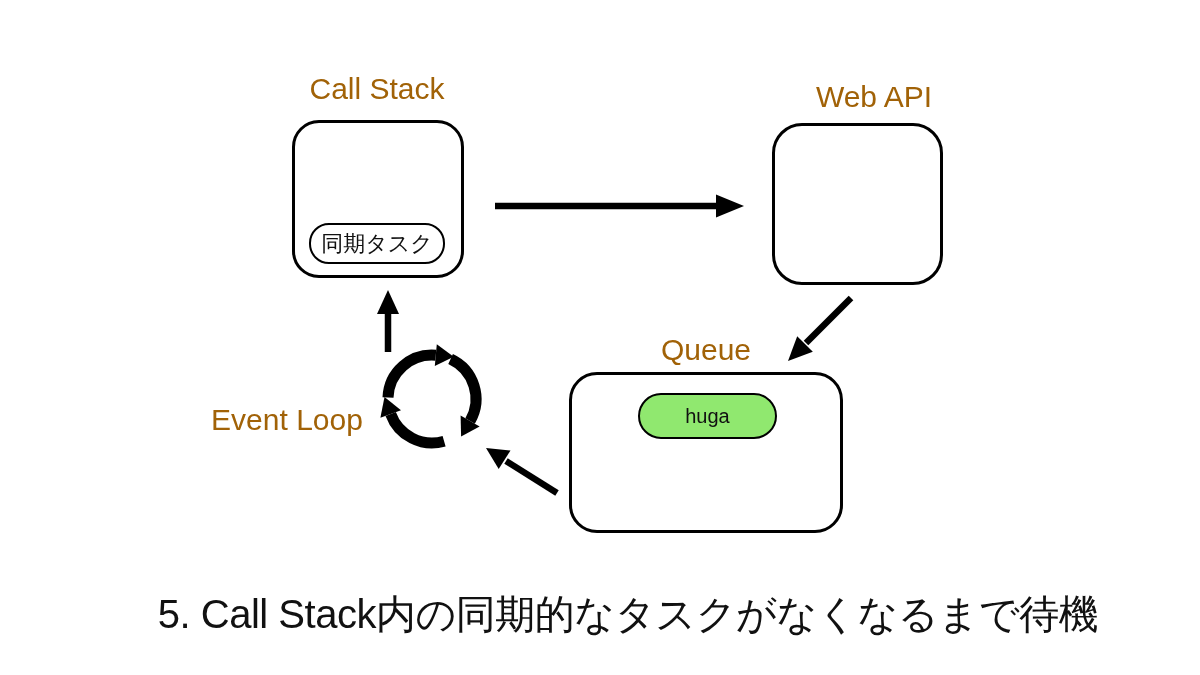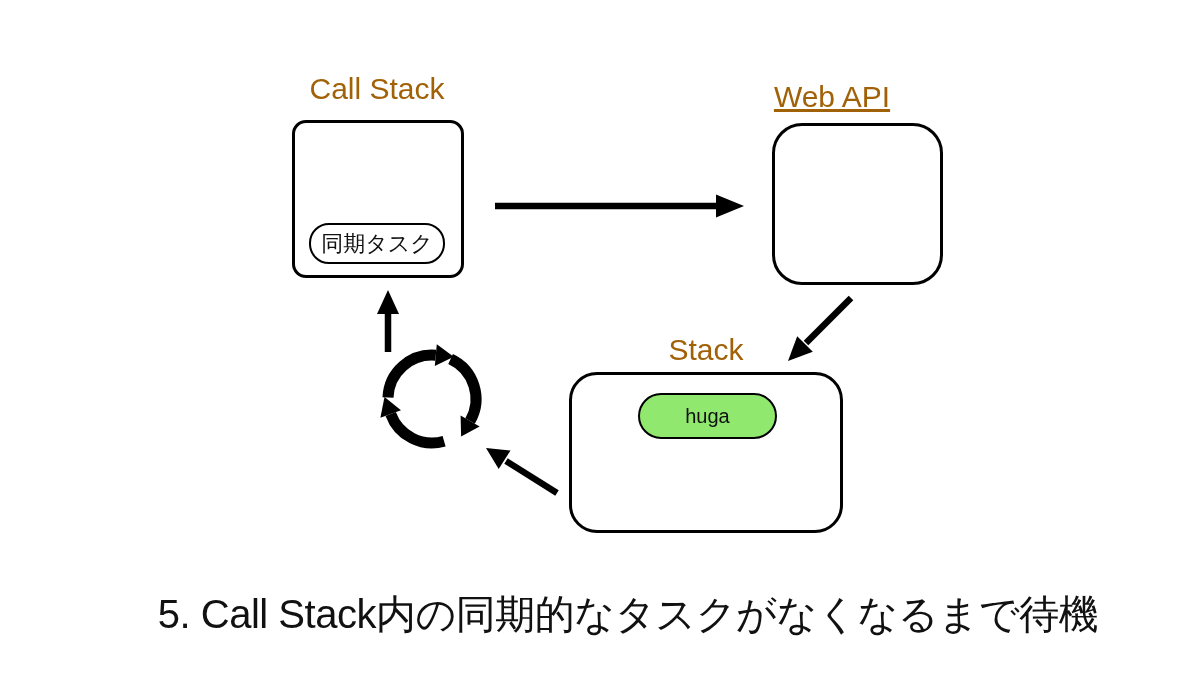--- a/index.html
+++ b/index.html
@@ -19,21 +19,21 @@
     line-height:34px;
     color:#a16207;
     white-space:nowrap;
   }
   .box{
     position:absolute;
     background:#fff;
     border:3px solid #000;
     box-sizing:border-box;
   }
-  .call-stack-box{left:292px;top:120px;width:172px;height:158px;border-radius:14px;}
+  .call-stack-box{left:292px;top:120px;width:172px;height:158px;border-radius:27px;}
   .web-api-box{left:772px;top:123px;width:171px;height:162px;border-radius:30px;}
   .queue-box{left:569px;top:372px;width:274px;height:161px;border-radius:28px;}
   .task-box{
     position:absolute;
     left:14px;top:100px;width:136px;height:41px;
     border:2.5px solid #000;border-radius:20px;
     box-sizing:border-box;
     display:flex;align-items:center;justify-content:center;
     font-size:22px;
     background:#fff;
@@ -59,22 +59,23 @@
     color:#111;
     white-space:nowrap;
   }
 </style>
 </head>
 <body>
 
 <div class="stage">
 
   <div class="node-label" style="left:267px;top:72px;">Call Stack</div>
-  <div class="node-label" style="left:722px;top:80px;text-decoration:underline;">Web API</div>
-  <div class="node-label" style="left:596px;top:333px;">Stack</div>
+  <div class="node-label" style="left:764px;top:80px;">Web API</div>
+  <div class="node-label" style="left:596px;top:333px;">Queue</div>
+  <div class="node-label" style="left:177px;top:403px;">Event Loop</div>
 
   <div class="box call-stack-box">
     <div class="task-box">
       <span>同期タスク</span>
     </div>
   </div>
 
   <div class="box web-api-box"></div>
 
   <div class="box queue-box">

